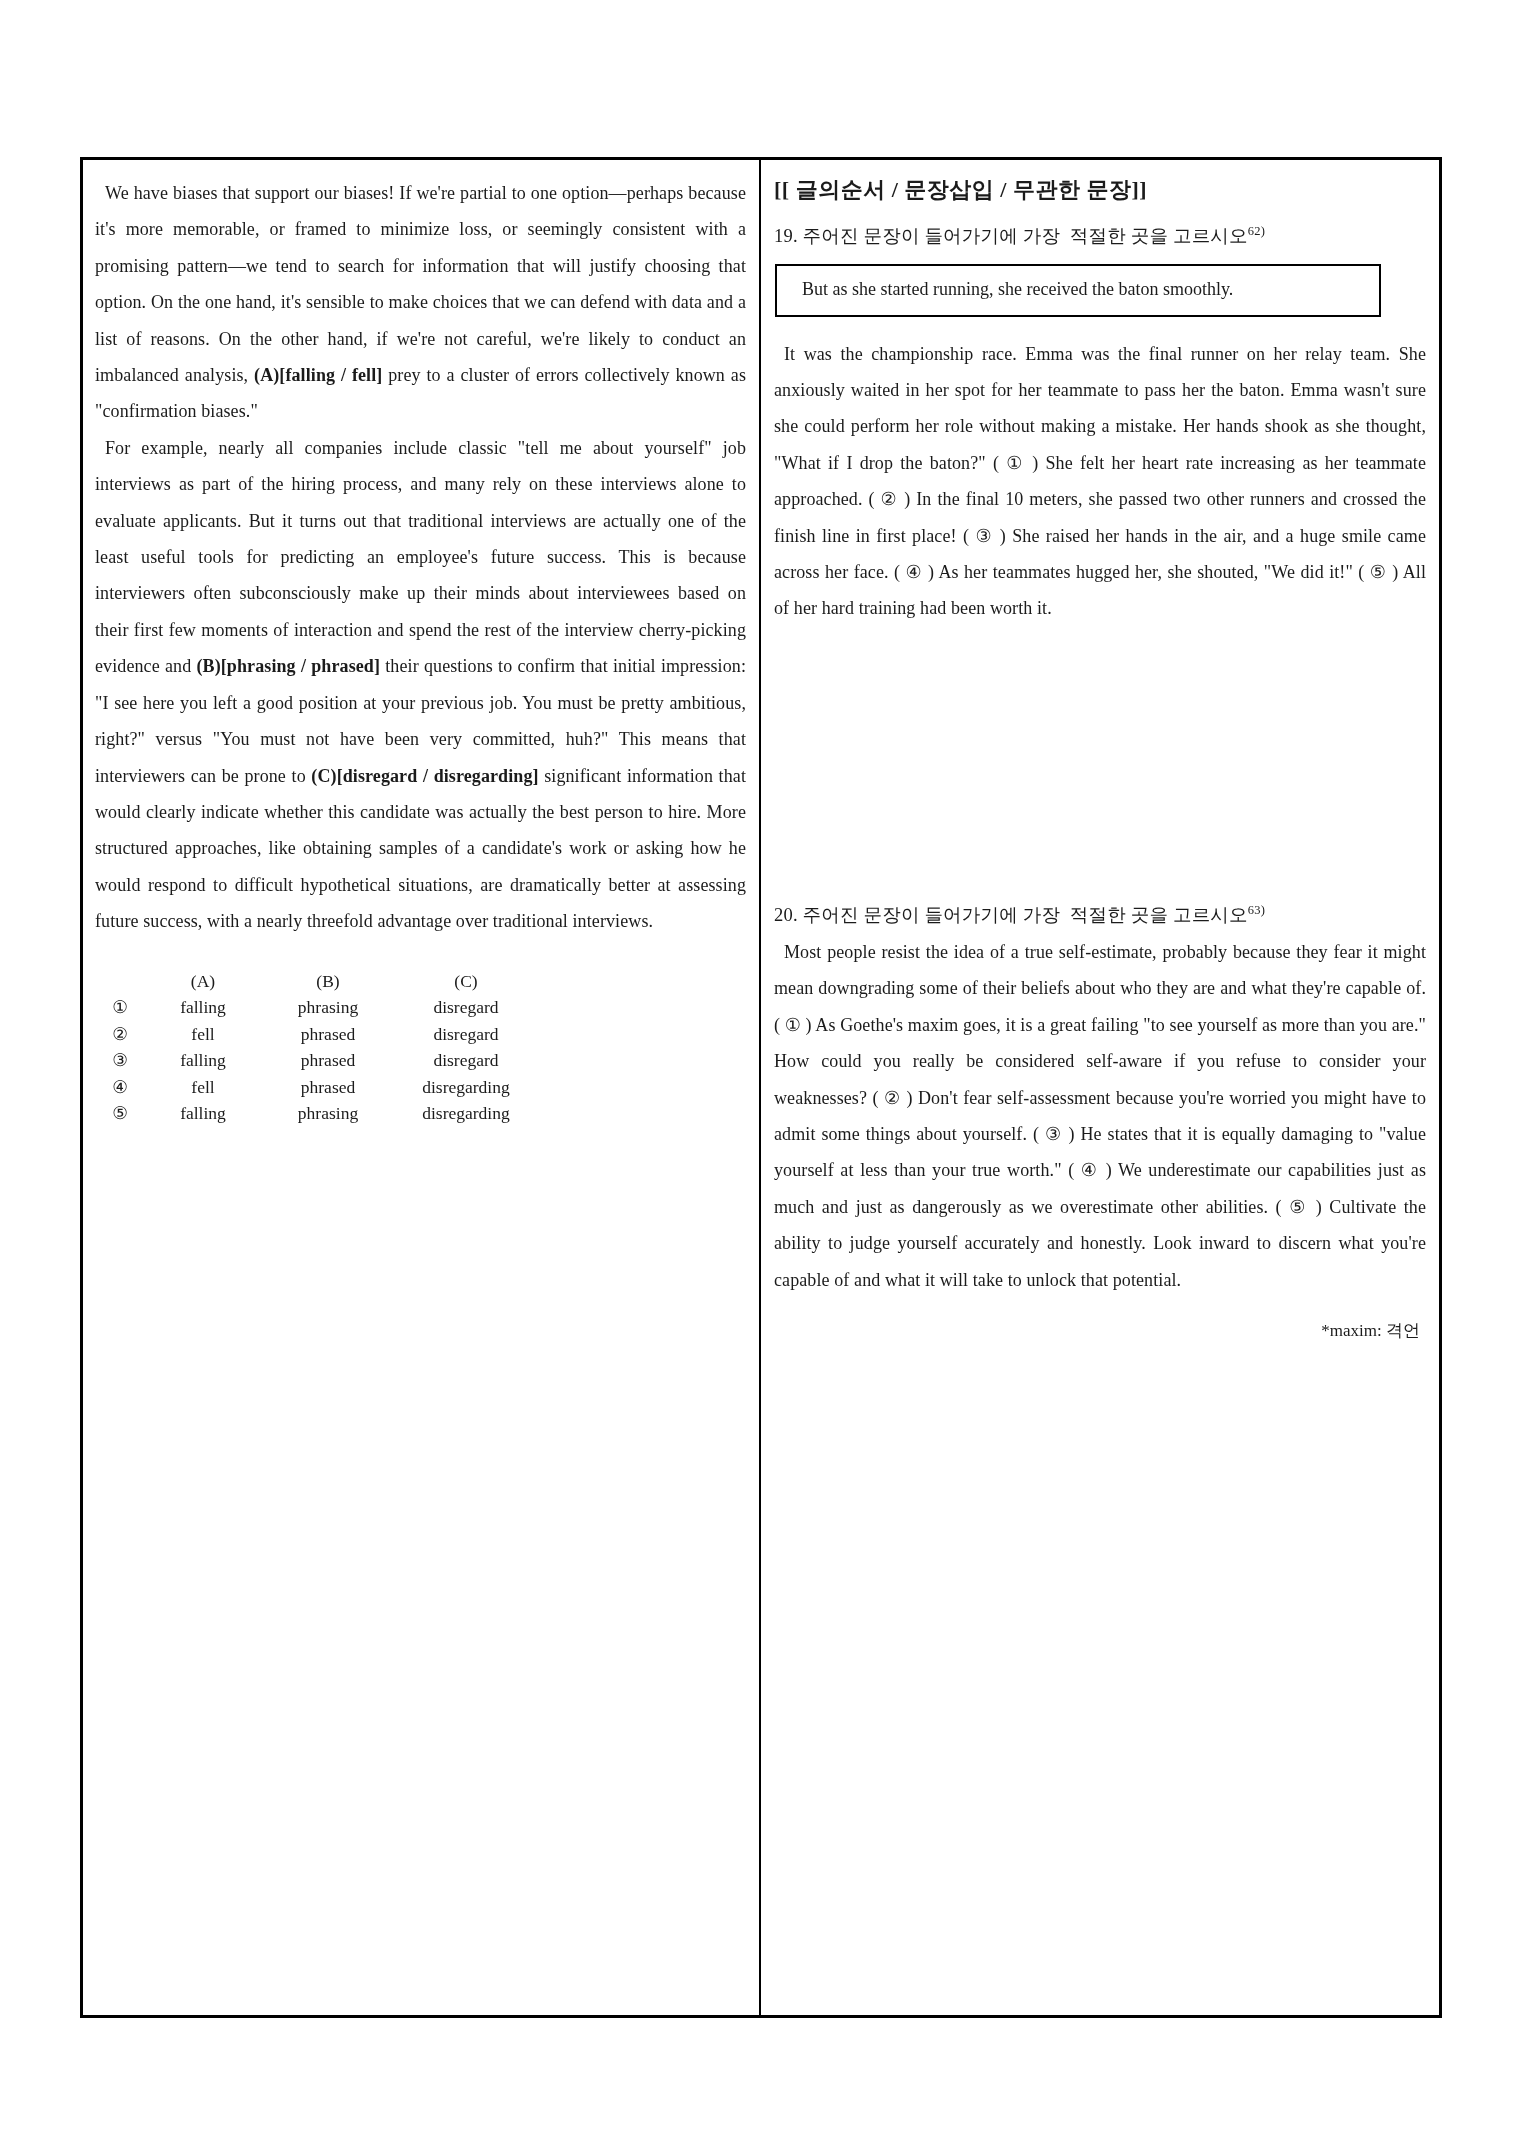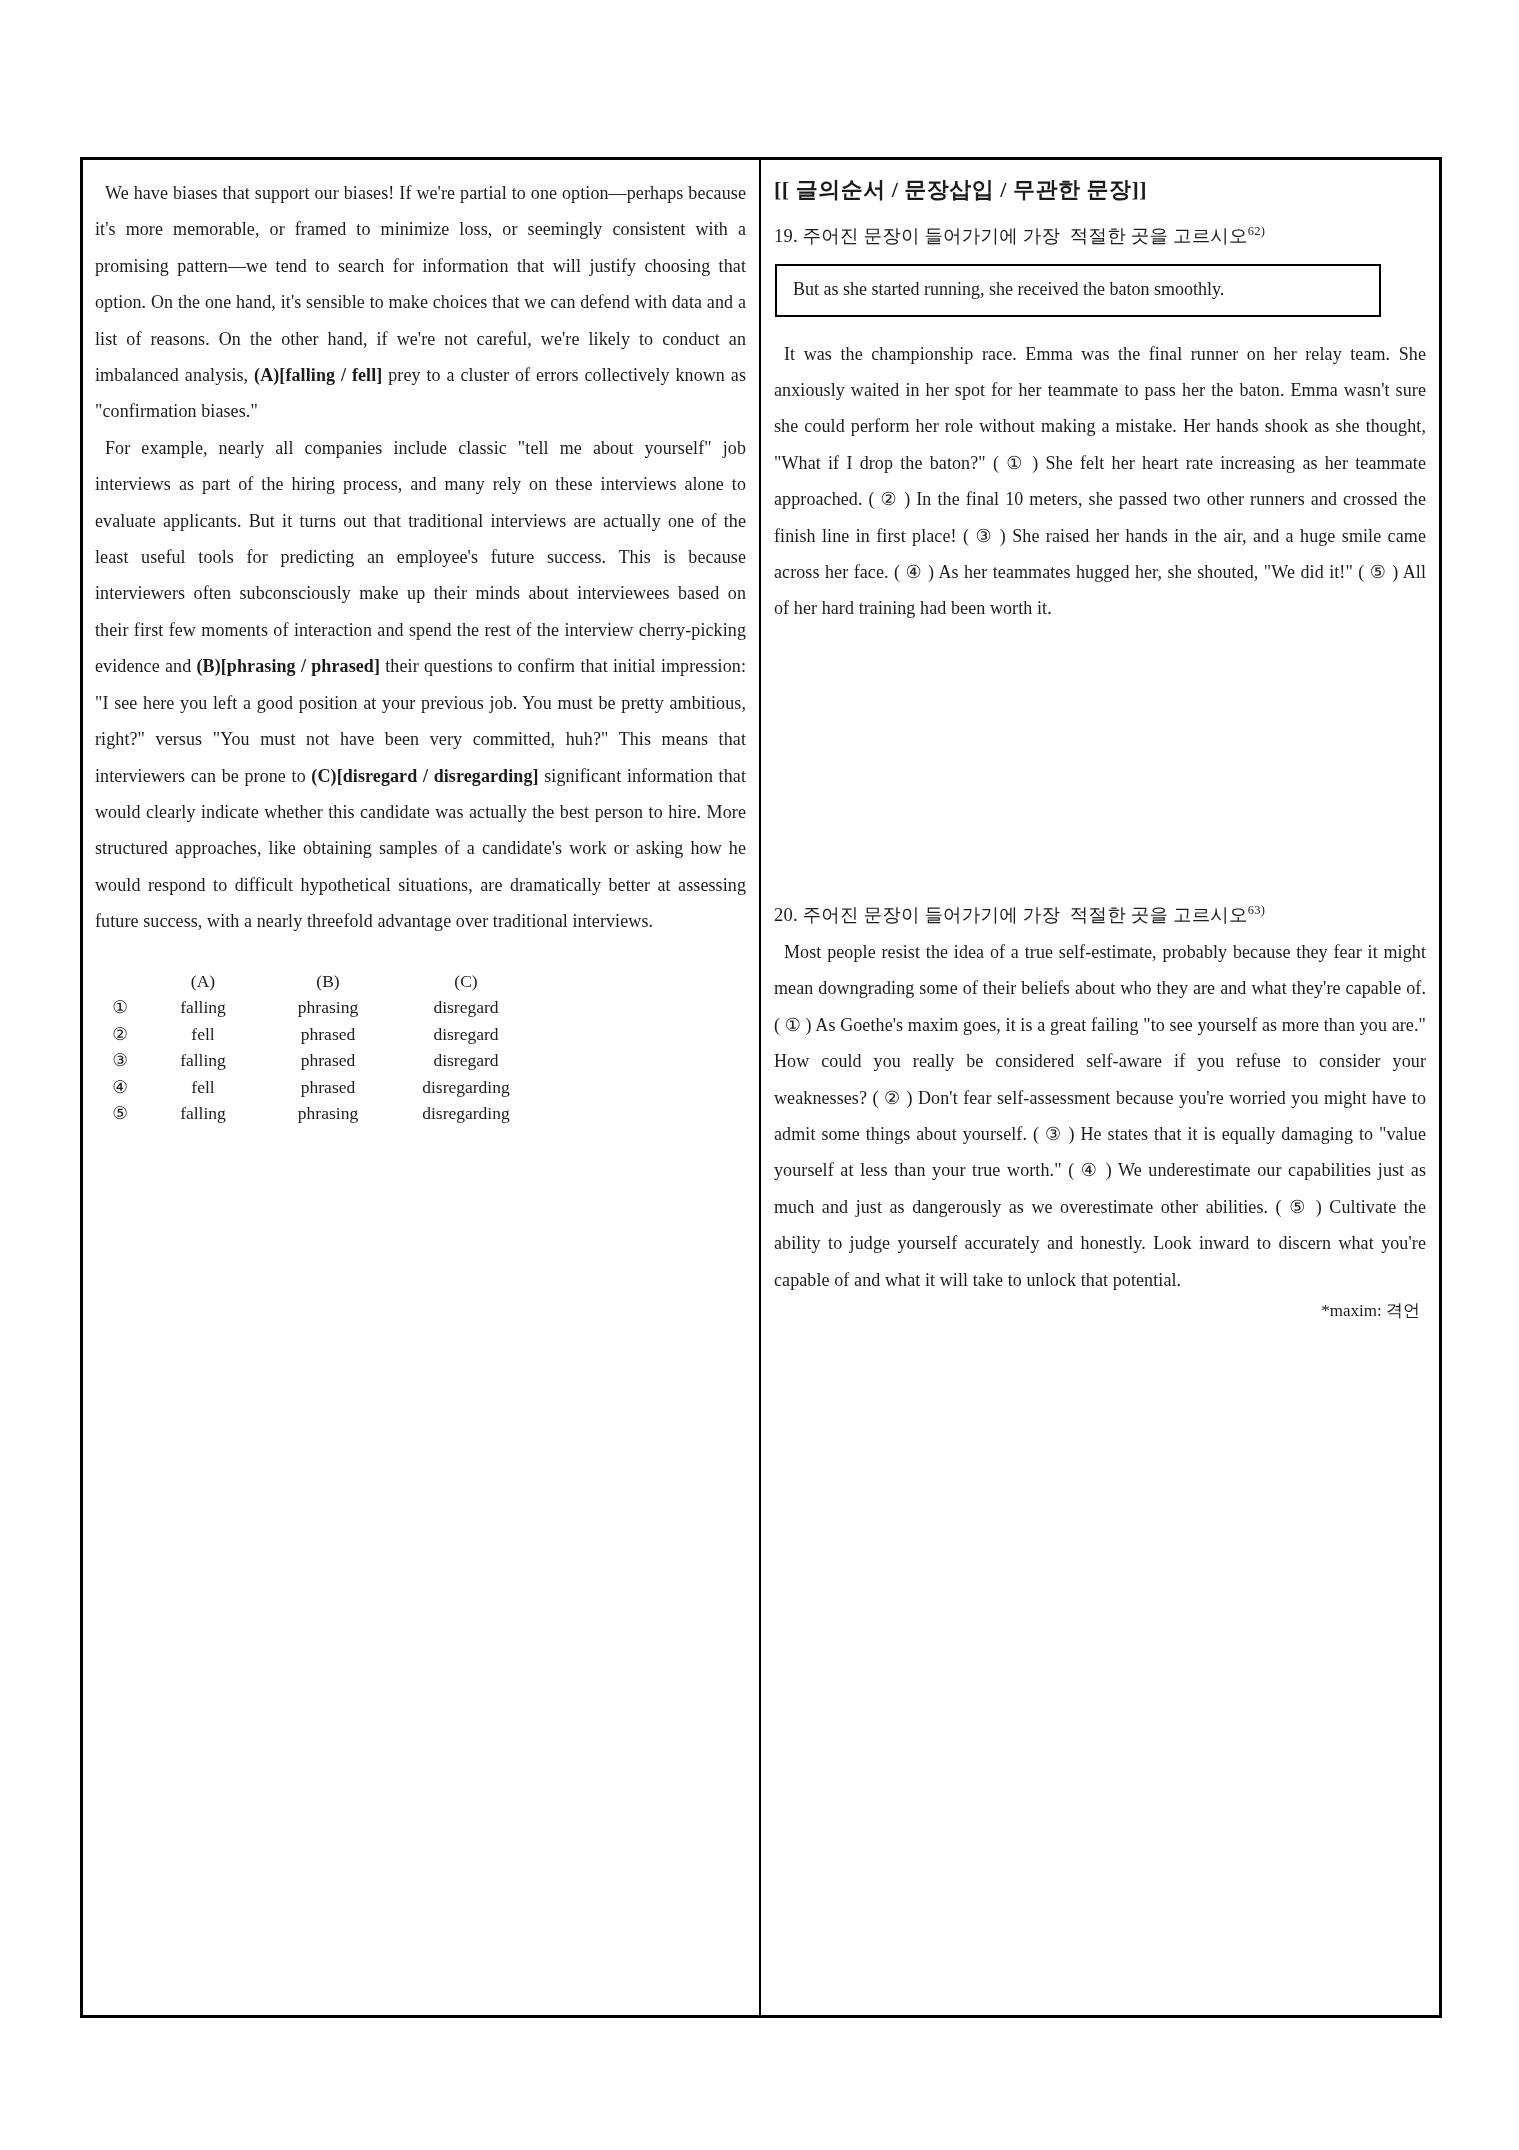--- a/index.html
+++ b/index.html
@@ -31,39 +31,39 @@
     text-align:justify; text-justify:inter-word;
     letter-spacing:0.1px;
   }
   .indent { text-indent:10px; }
   .passage b { font-weight:bold; }
 
   .given-box {
     border:2px solid #000;
     width:606px;
     margin:13px 0 19px 1px;
-    padding:5px 12px 7px 16px;
+    padding:5px 12px 7px 25px;
     font-size:18px; line-height:36.4px;
     text-align:justify; text-justify:inter-word;
   }
   .qh-19 { margin-bottom:2px; }
   .q20-block { margin-top:268px; }
   .qh-20 { margin-bottom:4px; }
 
   .choices { margin:28px 0 0 2px; border-collapse:collapse; }
   .choices th, .choices td {
     font-weight:normal; text-align:center;
     font-size:17.5px; line-height:26.5px; padding:0;
   }
   .choices .c-num { width:46px; }
   .choices .c-a   { width:120px; }
   .choices .c-b   { width:130px; }
   .choices .c-c   { width:146px; }
 
-  .footnote { padding-right:6px; text-align:right; font-size:17px; line-height:26px; }
+  .footnote { margin-top:20px; padding-right:6px; text-align:right; font-size:17px; line-height:26px; }
   .prompt { white-space:pre-wrap; }
 </style>
 </head>
 <body>
 
 <div class="sheet">
 
   <div class="col col-left">
 
 

